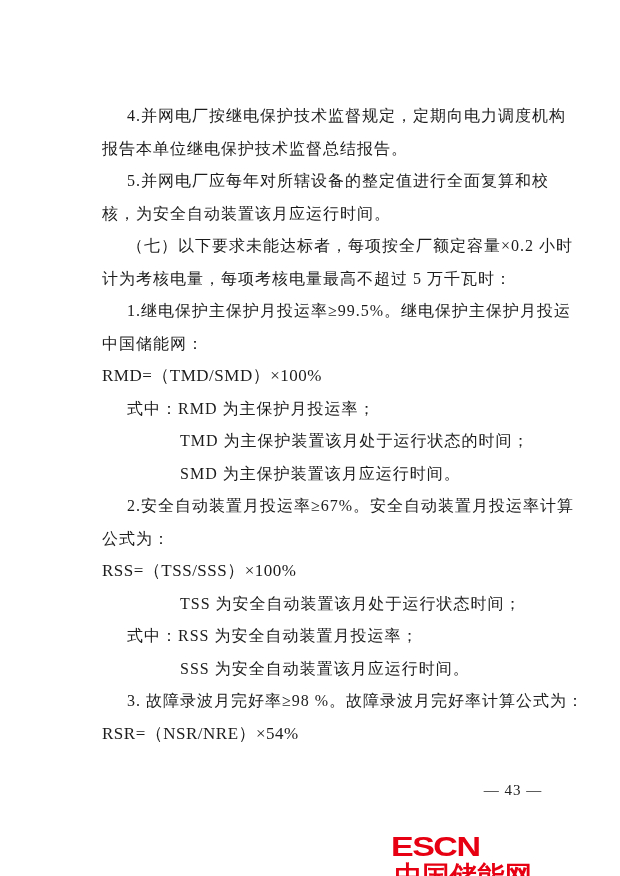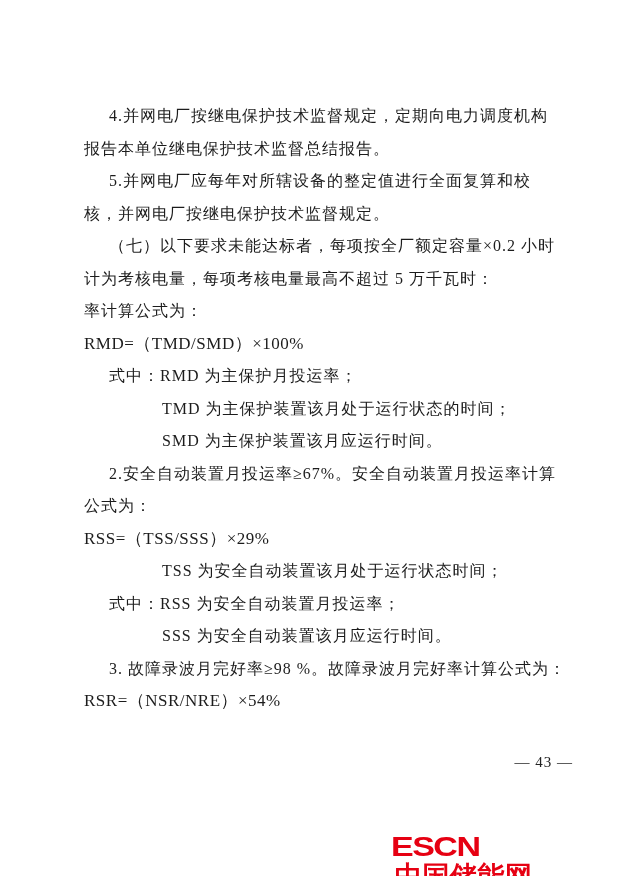--- a/index.html
+++ b/index.html
@@ -18,38 +18,39 @@
     top: 100px;
     width: 455px;
     font-size: 16px;
     color: #1c1c1c;
   }
   .line {
     height: 32.5px;
     line-height: 32.5px;
     letter-spacing: 1px;
     white-space: nowrap;
+    margin-left: 18px;
   }
   .line.indent { padding-left: 25px; }
   .line.flush  { padding-left: 0; }
   .line.hang   { padding-left: 78px; }
   .line.formula {
     text-align: left;
     padding-left: 0;
     font-size: 17px;
     letter-spacing: 0.5px;
   }
   .page-number {
     position: absolute;
-    top: 753px;
+    top: 781px;
     left: 453px;
     width: 120px;
     height: 18px;
     line-height: 18px;
-    text-align: right;
+    text-align: center;
     font-size: 15px;
     letter-spacing: 1px;
     color: #222222;
   }
   .footer-logo {
     position: absolute;
     left: 391px;
     top: 829px;
     height: 30px;
     display: flex;
@@ -76,31 +77,32 @@
 </style>
 </head>
 <body>
 
 <div class="page">
 
   <div class="doc-body" id="doc-body">
       <div class="line indent">4.并网电厂按继电保护技术监督规定，定期向电力调度机构</div>
       <div class="line flush">报告本单位继电保护技术监督总结报告。</div>
       <div class="line indent">5.并网电厂应每年对所辖设备的整定值进行全面复算和校</div>
-      <div class="line flush">核，并网电厂按继电保护技术监督规定。</div>
+      <div class="line flush">核，为安全自动装置该月应运行时间。</div>
       <div class="line indent">（七）以下要求未能达标者，每项按全厂额定容量×0.2 小时</div>
       <div class="line flush">计为考核电量，每项考核电量最高不超过 5 万千瓦时：</div>
-      <div class="line flush">率计算公式为：</div>
+      <div class="line indent">1.继电保护主保护月投运率≥99.5%。继电保护主保护月投运</div>
+      <div class="line flush">中国储能网：</div>
       <div class="line formula">RMD=（TMD/SMD）×100%</div>
       <div class="line indent">式中：RMD 为主保护月投运率；</div>
       <div class="line hang">TMD 为主保护装置该月处于运行状态的时间；</div>
       <div class="line hang">SMD 为主保护装置该月应运行时间。</div>
       <div class="line indent">2.安全自动装置月投运率≥67%。安全自动装置月投运率计算</div>
       <div class="line flush">公式为：</div>
-      <div class="line formula">RSS=（TSS/SSS）×29%</div>
+      <div class="line formula">RSS=（TSS/SSS）×100%</div>
       <div class="line hang">TSS 为安全自动装置该月处于运行状态时间；</div>
       <div class="line indent">式中：RSS 为安全自动装置月投运率；</div>
       <div class="line hang">SSS 为安全自动装置该月应运行时间。</div>
       <div class="line indent">3. 故障录波月完好率≥98 %。故障录波月完好率计算公式为：</div>
       <div class="line formula">RSR=（NSR/NRE）×54%</div>
     </div>
 
   <div class="page-number">— 43 —</div>
 
   <div class="footer-logo" style="color: rgb(230, 0, 18);">

